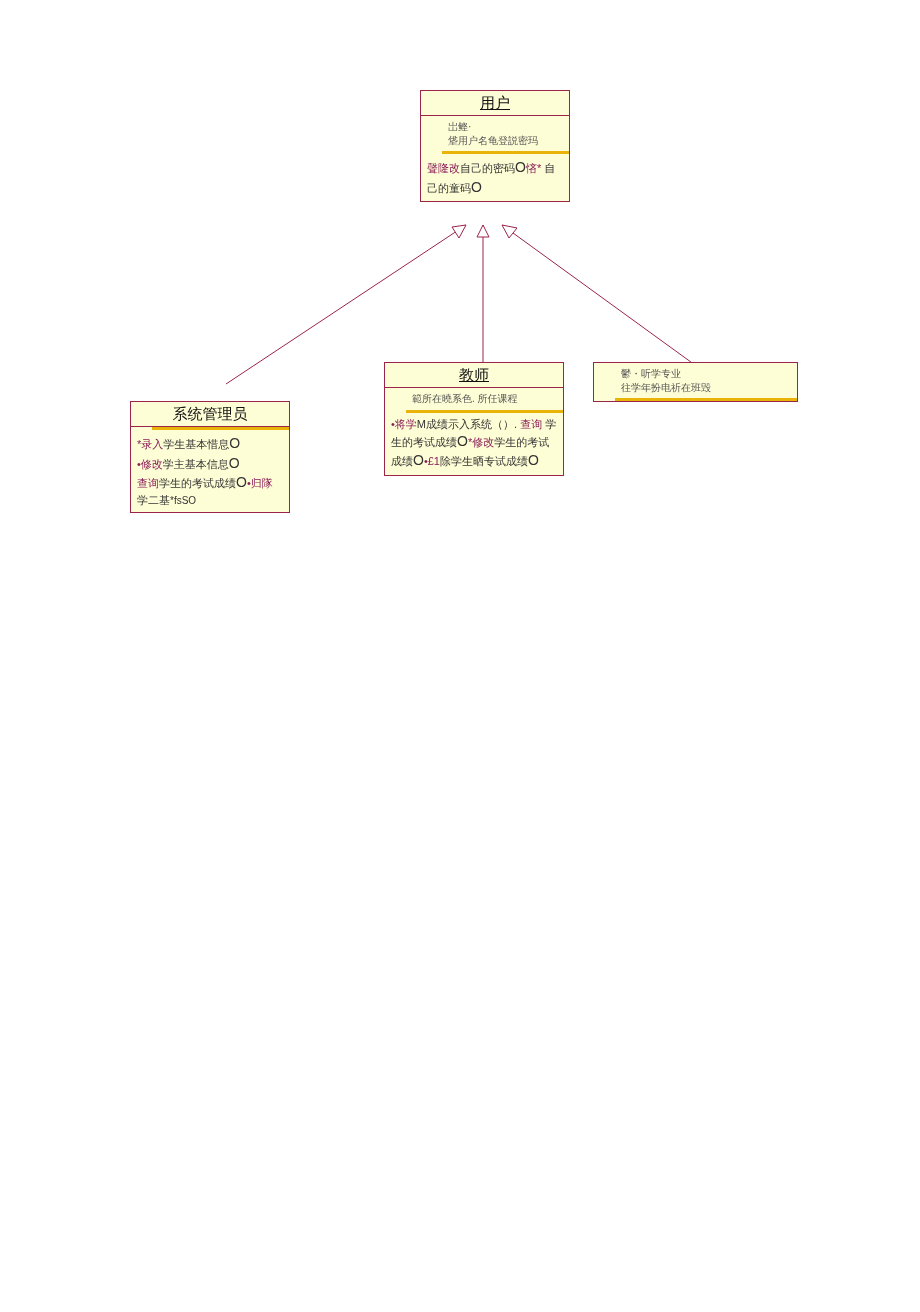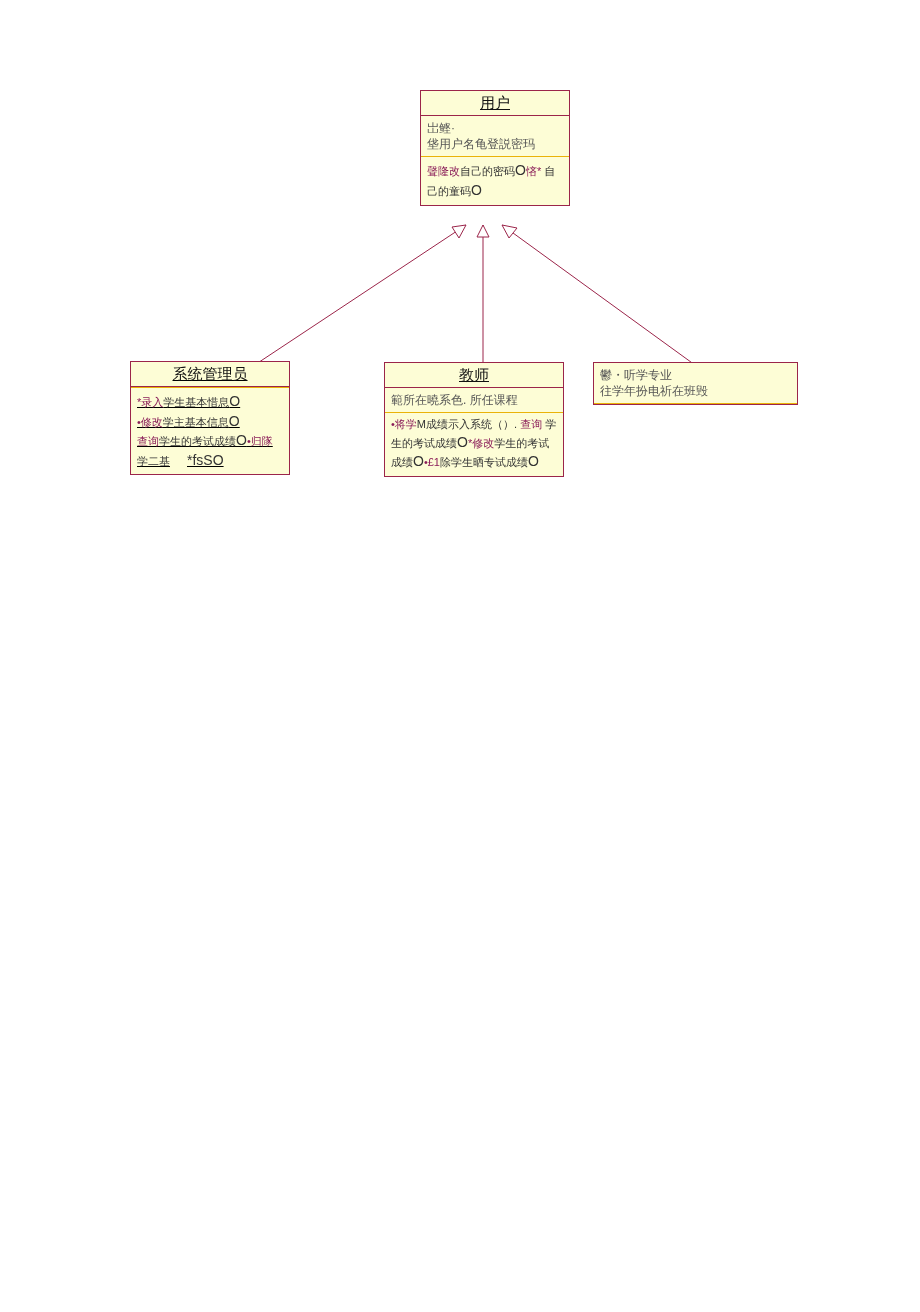--- a/index.html
+++ b/index.html
@@ -28,26 +28,27 @@
     text-align: center;
     font-size: 15px;
     padding: 3px 4px 2px 4px;
     border-bottom: 1px solid #9b254a;
     color: #111;
   }
   .uml-title.underline {
     text-decoration: underline;
   }
   .uml-attrs {
-    font-size: 12px;
+    font-size: 10px;
     padding: 4px 6px;
-    border-bottom: 1px solid #eab308;
+    border-bottom: 3px solid #eab308;
     color: #555;
     line-height: 1.35;
     min-height: 10px;
+    margin-left: 21px;
   }
   .uml-ops {
     font-size: 11px;
     padding: 4px 6px;
     color: #333;
     line-height: 1.4;
   }
   .hl { color: #8a1c58; }
   .blk { color: #333; text-align: center; }
   .big0 { font-size: 14px; font-weight: 500; }
@@ -89,28 +90,28 @@
   <div class="uml-class" style="left:420px; top:90px; width:150px;">
     <div class="uml-title underline">用户</div>
     <div class="uml-attrs" style="white-space:pre-line;">岀鲣·
 垡用户名龟登説密玛</div>
     <div class="uml-ops">
       <span class="hl">聲隆改</span><span class="blk">自己的密码</span><span class="big0">O</span><span class="hl">悋*</span>
       <span class="blk">自己的童码</span><span class="big0">O</span>
     </div>
   </div>
 
-  <div class="uml-class" style="left:130px; top:361px; width:160px;text-decoration:underline;">
+  <div class="uml-class" style="left:130px; top:401px; width:160px;">
     <div class="uml-title">系统管理员</div>
     <div class="uml-attrs" style="padding:0; min-height:0;"></div>
     <div class="uml-ops">
       <span class="hl">*录入</span><span class="blk">学生基本惜息</span><span class="big0">O</span><br>
       <span class="hl">•修改</span><span class="blk">学主基本信息</span><span class="big0">O</span><br>
       <span class="hl">查询</span><span class="blk">学生的考试成绩</span><span class="big0">O</span><span class="hl">•归隊</span>
-      <span class="blk">学二基</span><span class="blk" style="font-size:14px;margin-left:17px;">*fsSO</span>
+      <span class="blk">学二基</span><span class="blk" style="font-size:10px;">*fsSO</span>
     </div>
   </div>
 
   <div class="uml-class" style="left:384px; top:362px; width:180px;">
     <div class="uml-title underline">教师</div>
     <div class="uml-attrs">範所在曉系色. 所任课程</div>
     <div class="uml-ops">
       <span class="hl">•将学</span><span class="blk">M成绩示入系统（）. </span><span class="hl">查询</span>
       <span class="blk">学生的考试成绩</span><span class="big0">O</span><span class="hl">*修改</span><span class="blk">学生的考试成绩</span><span class="big0">O</span><span class="hl">•£1</span><span class="blk">除学生晒专试成绩</span><span class="big0">O</span>
     </div>

